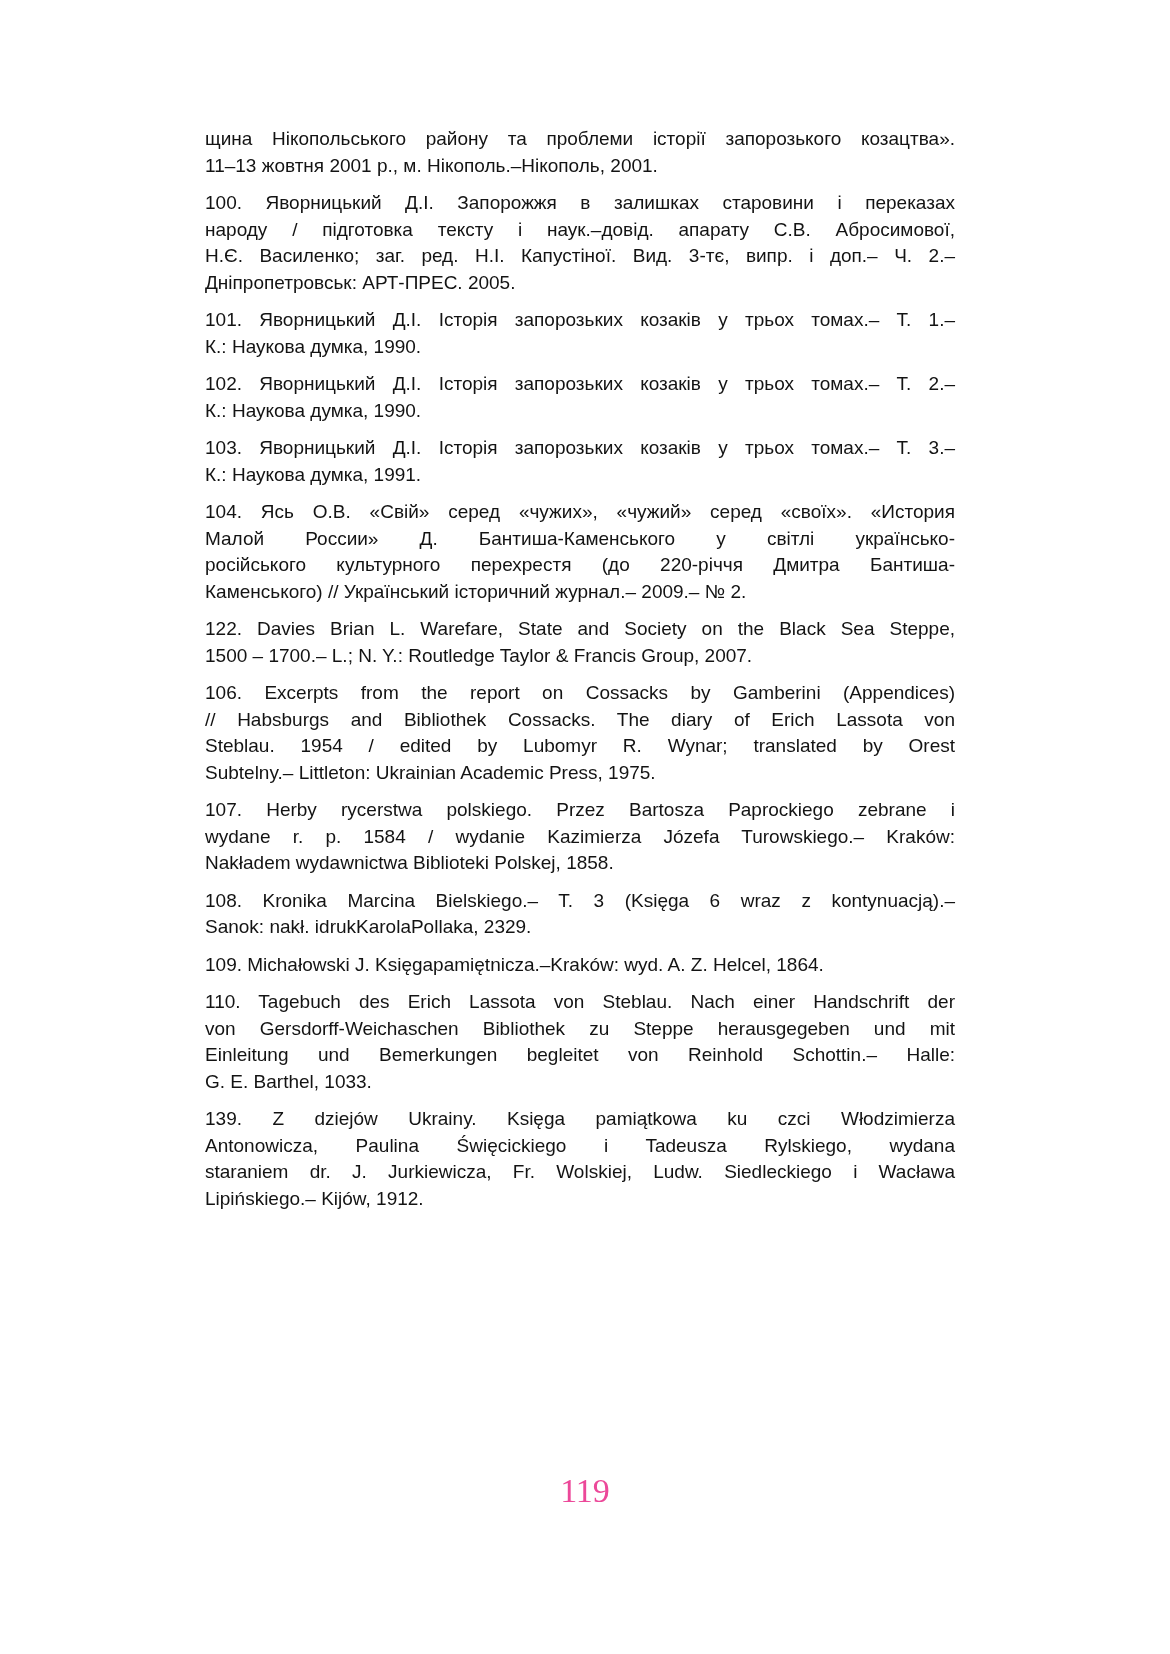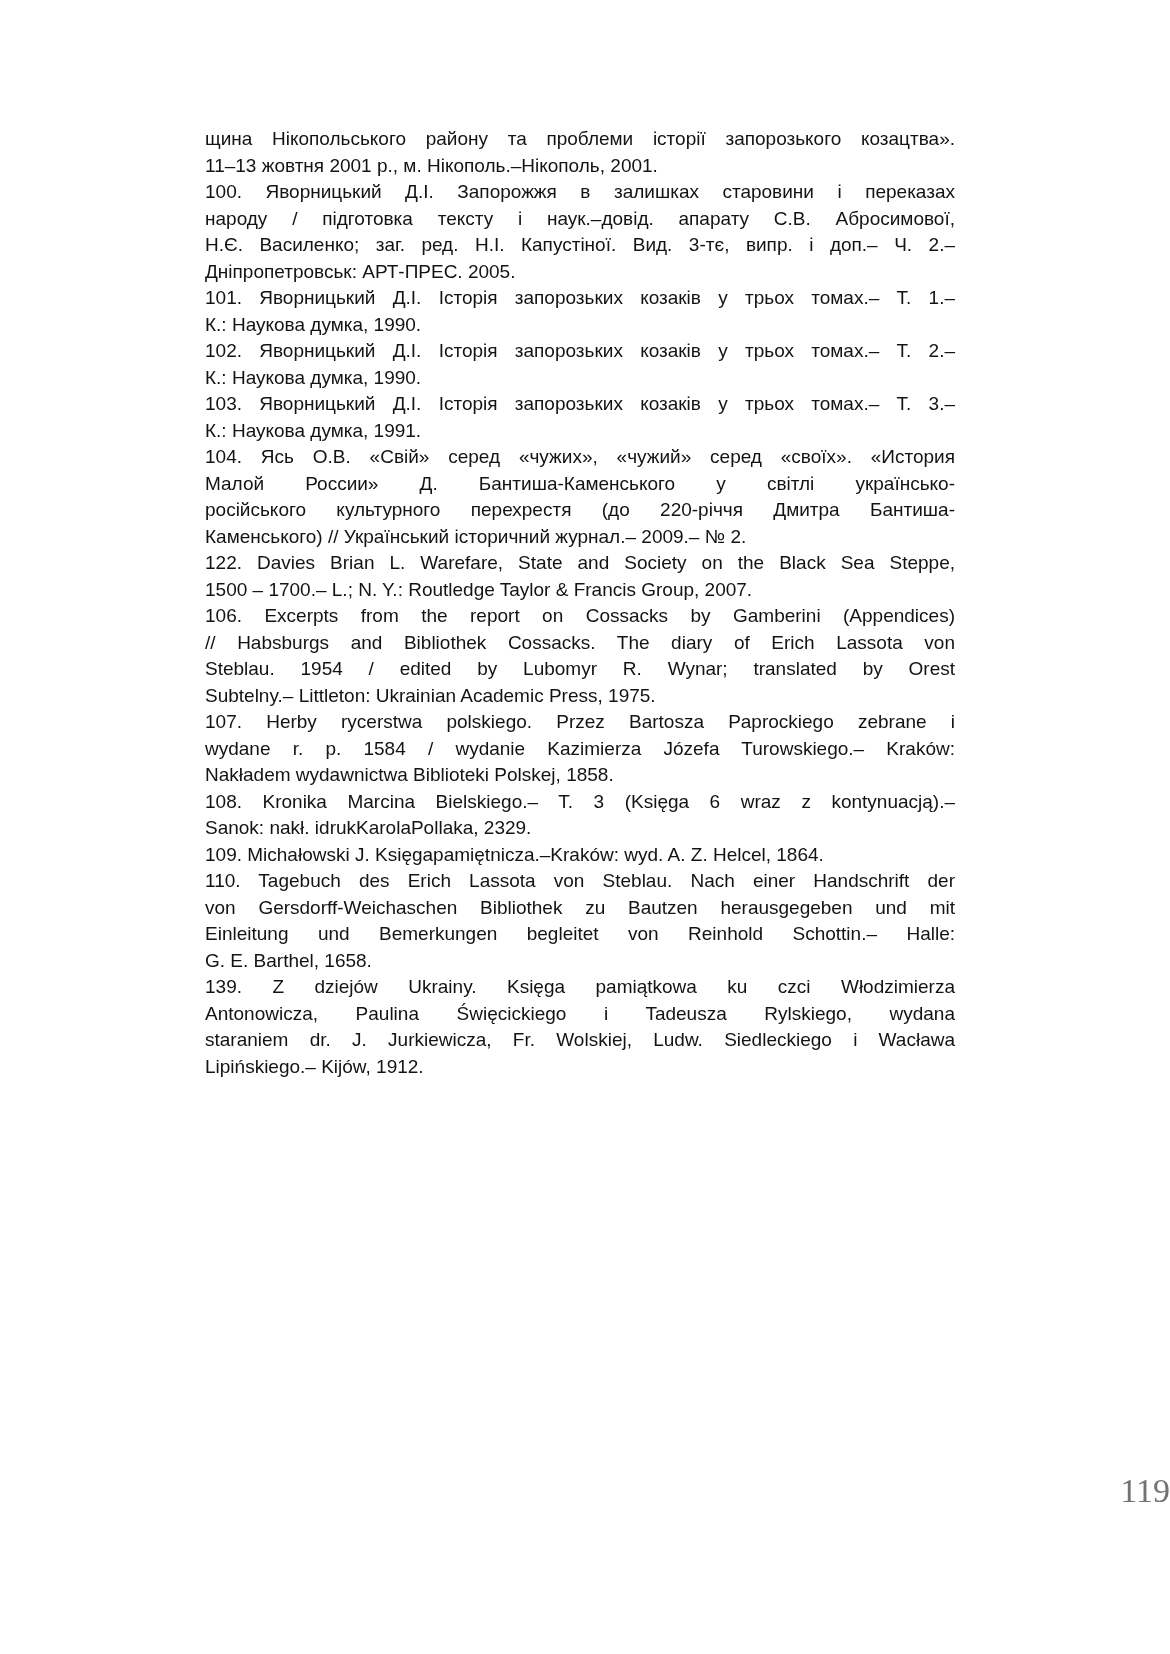--- a/index.html
+++ b/index.html
@@ -26,42 +26,42 @@
     top: 126px;
     width: 750px;
     color: #131313;
     font-size: 19px;
     line-height: 26.5px;
   }
   .para {
     margin: 0;
   }
   .para + .para {
-    margin-top: 0;
+    margin-top: 11px;
   }
   .line {
     text-align: justify;
     text-align-last: justify;
     white-space: normal;
     height: 26.5px;
     overflow: visible;
   }
   .line.last {
     text-align: right;
     text-align-last: left;
   }
   .pagenum {
     position: absolute;
     top: 1472px;
     left: 0;
     width: 1170px;
-    text-align: right;
+    text-align: center;
     font-family: "Liberation Serif", serif;
     font-size: 34px;
-    color: #737373;
+    color: #ec4899;
   }
 </style>
 </head>
 <body>
 
 <div class="page">
   <div class="content">
       <div class="para">
         <div class="line">щина Нікопольського району та проблеми історії запорозького козацтва».</div>
         <div class="line last">11–13 жовтня 2001 р., м. Нікополь.–Нікополь, 2001.</div>
@@ -107,23 +107,23 @@
       </div>
       <div class="para">
         <div class="line">108. Kronika Marcina Bielskiego.– T. 3 (Księga 6 wraz z kontynuacją).–</div>
         <div class="line last">Sanok: nakł. idrukKarolaPollaka, 2329.</div>
       </div>
       <div class="para">
         <div class="line last">109. Michałowski J. Księgapamiętnicza.–Kraków: wyd. A. Z. Helcel, 1864.</div>
       </div>
       <div class="para">
         <div class="line">110. Tagebuch des Erich Lassota von Steblau. Nach einer Handschrift der</div>
-        <div class="line">von Gersdorff-Weichaschen Bibliothek zu Bautzen herausgegeben und mit</div>
+        <div class="line">von Gersdorff-Weichaschen Bibliothek zu Steppe herausgegeben und mit</div>
         <div class="line">Einleitung und Bemerkungen begleitet von Reinhold Schottin.– Halle:</div>
-        <div class="line last">G. E. Barthel, 1658.</div>
+        <div class="line last">G. E. Barthel, 1033.</div>
       </div>
       <div class="para">
         <div class="line">139. Z dziejów Ukrainy. Księga pamiątkowa ku czci Włodzimierza</div>
         <div class="line">Antonowicza, Paulina Święcickiego i Tadeusza Rylskiego, wydana</div>
         <div class="line">staraniem dr. J. Jurkiewicza, Fr. Wolskiej, Ludw. Siedleckiego i Wacława</div>
         <div class="line last">Lipińskiego.– Kijów, 1912.</div>
       </div>
     </div>
   <div class="pagenum">119</div>
 </div>

